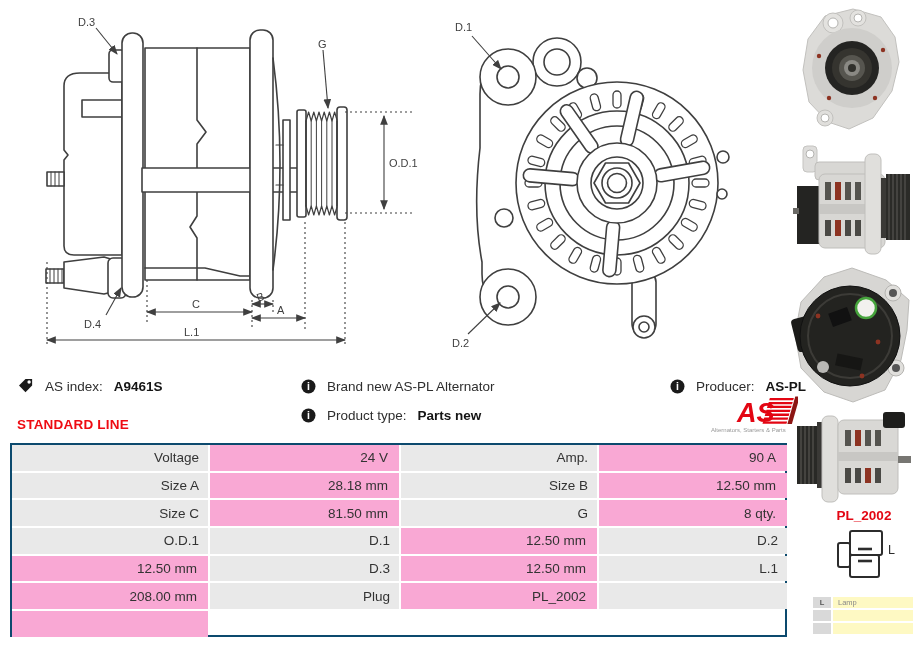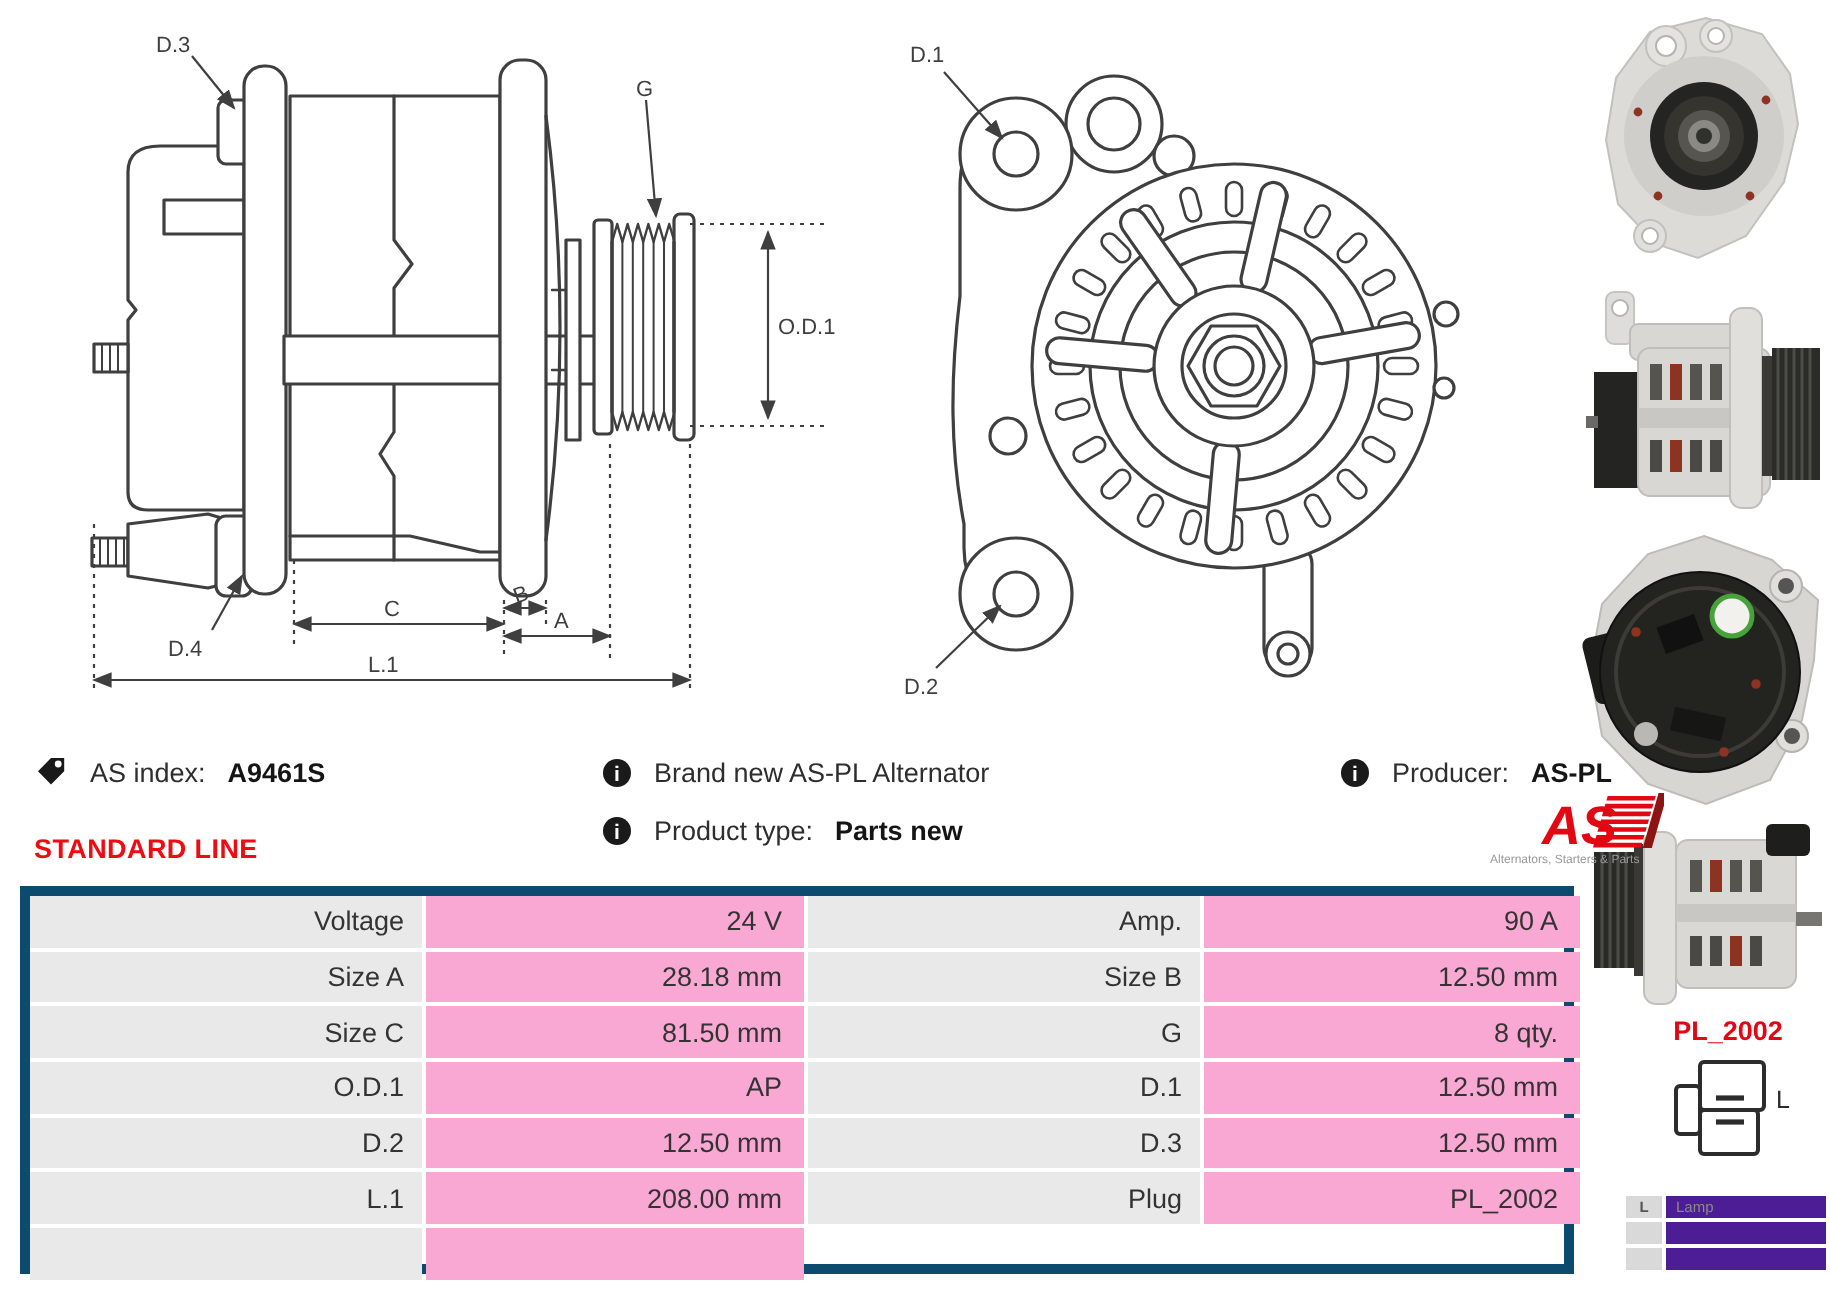--- a/index.html
+++ b/index.html
@@ -11,38 +11,38 @@
   .abs { position:absolute; }
   svg text { font-family:"Liberation Sans", sans-serif; }
   .diag-label { font-size:11px; fill:#3f3f3f; }
   .info-item { position:absolute; display:flex; align-items:center; gap:11px;
                font-size:13.5px; color:#2e2e2e; white-space:nowrap; }
   .info-item b { color:#151515; }
   .red-line { color:#ee0b12; font-weight:bold; letter-spacing:.2px;flex-direction:column; }
   
   .spec-table {
     position:absolute; left:10px; top:443px; width:777px; height:194px;
-    border:5px solid #0c4a6e; background:#ffffff;
+    border:2px solid #0c4a6e; background:#ffffff;
     display:grid; grid-template-columns:196px 189px 196px 188px;
     grid-auto-rows:25.7px; gap:2px;
   }
   .cell { display:flex; align-items:center; justify-content:flex-end;
           font-size:13.5px; color:#333; }
   .cell.lab { background:#e9e9e9; padding-right:9px; }
   .cell.val { background:#f9a8d4; padding-right:11px; }
   
   .plug-wrap { position:absolute; left:813px; top:508px; width:102px; text-align:center; }
   .plug-title { color:#e30613; font-weight:bold; font-size:13.5px; margin-bottom:5px; }
   .plug-legend { display:grid; grid-template-columns:18px 80px; gap:2px;
                  grid-auto-rows:11px; margin-top:9px; }
   .plug-legend .pin  { background:#d9d9d9; font-size:7.5px; font-weight:bold; color:#555;
                        display:flex; align-items:center; justify-content:center; }
-  .plug-legend .desc { background:#4c1d95; font-size:7.5px; color:#8a8a8a;
+  .plug-legend .desc { background:#fef9c3; font-size:7.5px; color:#8a8a8a;
                        display:flex; align-items:center; padding-left:5px; }
-  .logo-wrap { position:absolute; left:737px; top:394px; }
+  .logo-wrap { position:absolute; left:703px; top:394px; }
 </style>
 </head>
 <body>
 
 <svg class="abs" style="left:0;top:0" width="440" height="370" viewBox="0 0 440 370">
   <defs>
     <marker id="ah1e" markerWidth="9" markerHeight="7" refX="8" refY="3.5" orient="auto">
       <path d="M0,0 L9,3.5 L0,7 Z" fill="#3f3f3f"></path>
     </marker>
     <marker id="ah1s" markerWidth="9" markerHeight="7" refX="8" refY="3.5" orient="auto-start-reverse">
@@ -330,21 +330,20 @@
   <div class="cell val">28.18 mm</div>
   <div class="cell lab">Size B</div>
   <div class="cell val">12.50 mm</div>
 
   <div class="cell lab">Size C</div>
   <div class="cell val">81.50 mm</div>
   <div class="cell lab">G</div>
   <div class="cell val">8 qty.</div>
 
   <div class="cell lab">O.D.1</div>
-  <div class="cell val">AP</div>
 
   <div class="cell lab">D.1</div>
   <div class="cell val">12.50 mm</div>
   <div class="cell lab">D.2</div>
   <div class="cell val">12.50 mm</div>
 
   <div class="cell lab">D.3</div>
   <div class="cell val">12.50 mm</div>
   <div class="cell lab">L.1</div>
   <div class="cell val">208.00 mm</div>

